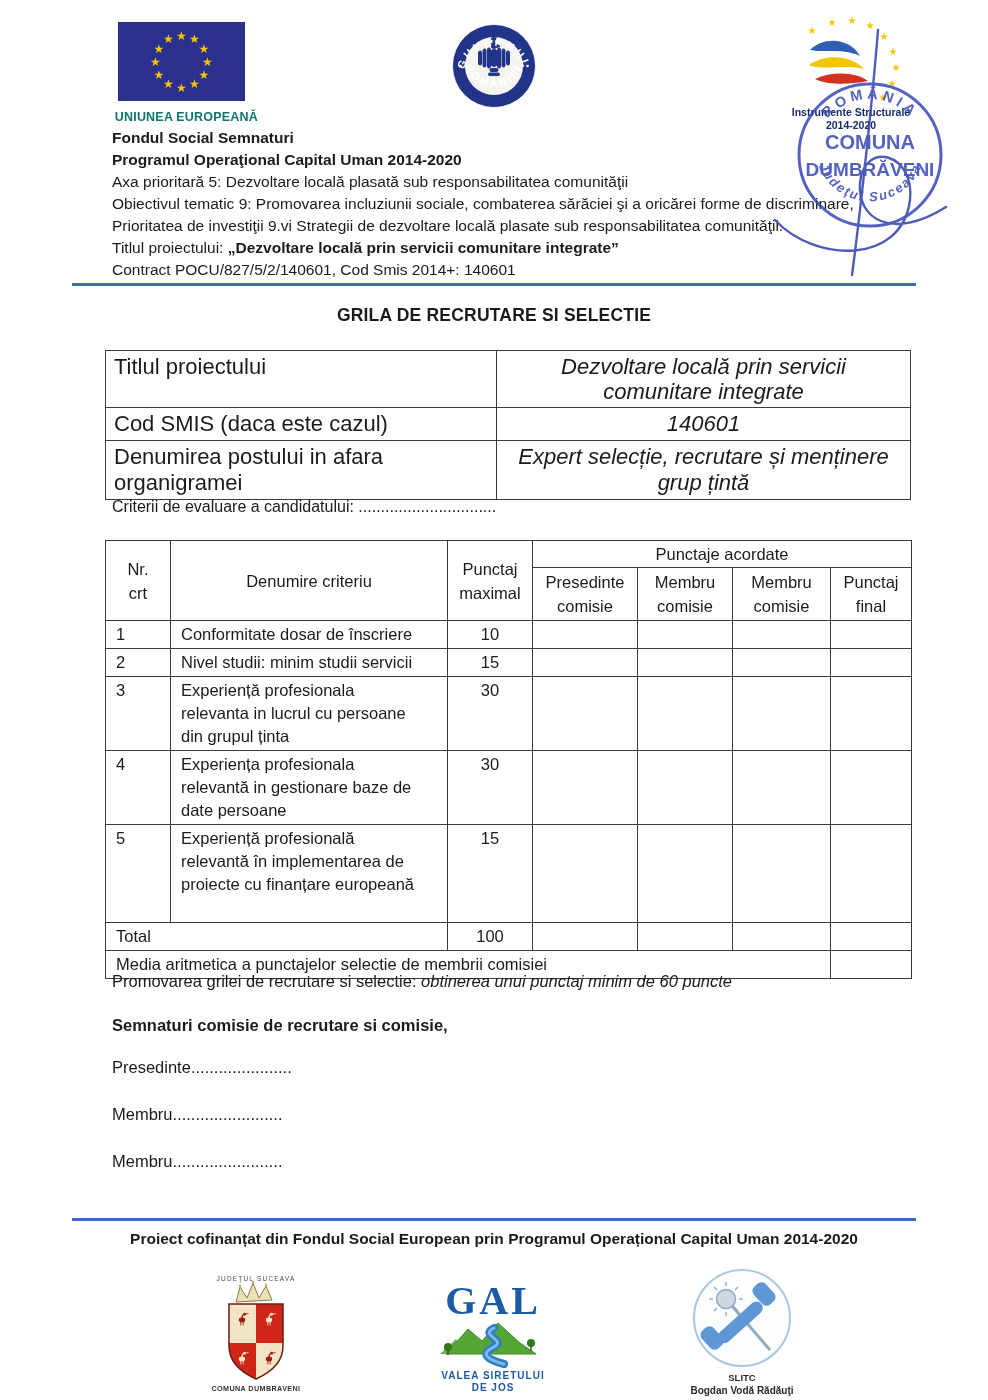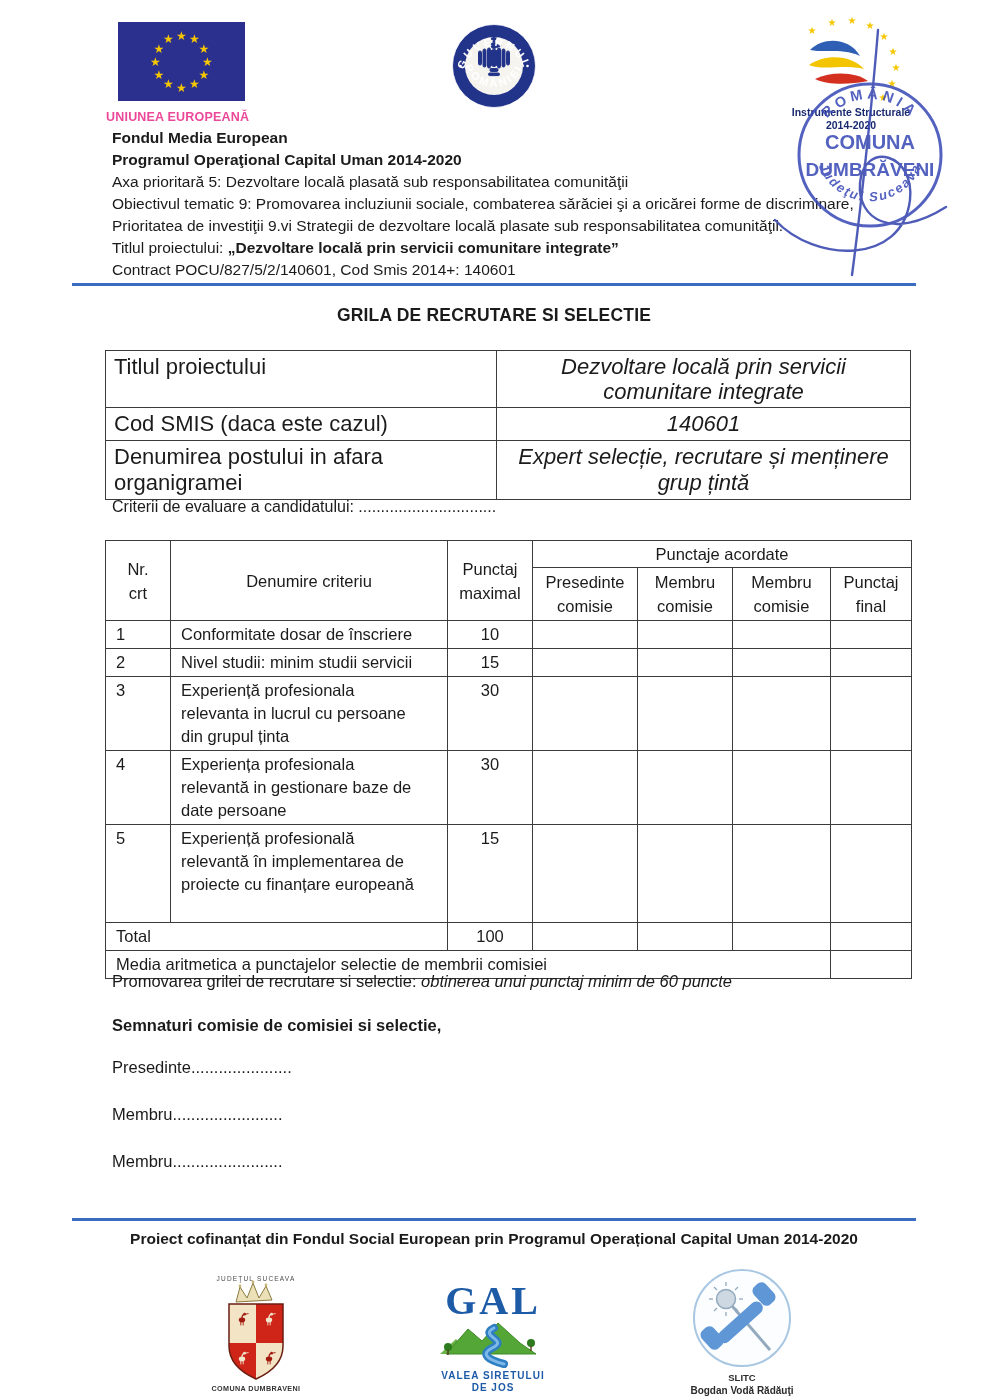--- a/index.html
+++ b/index.html
@@ -1,22 +1,22 @@
 <!DOCTYPE html>
 <html><head>
 <meta charset="utf-8">
 <style>
   html,body{margin:0;padding:0;background:#ffffff;}
   .page{position:relative;width:988px;height:1400px;background:#fff;overflow:hidden;
         font-family:"Liberation Sans",sans-serif;color:#1b1b1b;}
 
   
   .eu-logo{position:absolute;left:118px;top:22px;width:127px;}
-  .eu-label{margin:5px 0 0 -12px;width:152px;text-align:left;font-size:12.5px;font-weight:bold;
-            color:#ec4899;white-space:nowrap;letter-spacing:.2px;}
+  .eu-label{margin:5px 0 0 -12px;width:152px;text-align:right;font-size:12.5px;font-weight:bold;
+            color:#0f766e;white-space:nowrap;letter-spacing:.2px;}
   .gov-logo{position:absolute;left:452px;top:24px;}
   .is-logo{position:absolute;left:780px;top:14px;}
   .stamp{position:absolute;left:760px;top:25px;z-index:6;}
 
   
   .header-text{position:absolute;left:112px;top:127px;width:820px;font-size:15.5px;line-height:22px;}
   .header-text p{margin:0;white-space:nowrap;}
   .b{font-weight:bold;}
   .bi{font-weight:bold;}
 
@@ -170,21 +170,21 @@
         </text>
         <g fill="none" stroke="#3040ac" stroke-width="2.4" stroke-linecap="round">
           <path d="M118,5 C112,80 100,190 92,250"></path>
           <path d="M15,195 C55,238 142,240 150,175 C155,128 104,115 100,158 C97,194 132,216 186,182"></path>
         </g>
       </g>
     </svg>
   </div>
 
   <div class="header-text">
-    <p class="b">Fondul Media European</p>
+    <p class="b">Fondul Social Semnaturi</p>
     <p class="b">Programul Operaţional Capital Uman 2014-2020</p>
     <p>Axa prioritară 5: Dezvoltare locală plasată sub responsabilitatea comunităţii</p>
     <p>Obiectivul tematic 9: Promovarea incluziunii sociale, combaterea sărăciei şi a oricărei forme de discriminare,</p>
     <p>Prioritatea de investiţii 9.vi Strategii de dezvoltare locală plasate sub responsabilitatea comunităţii.</p>
     <p><span>Titlul proiectului: </span><span class="bi">„Dezvoltare locală prin servicii comunitare integrate”</span></p>
     <p>Contract POCU/827/5/2/140601, Cod Smis 2014+: 140601</p>
   </div>
 
   <div class="rule rule-top"></div>
 
@@ -309,21 +309,21 @@
       <td class="nr" colspan="6">Media aritmetica a punctajelor selectie de membrii comisiei</td>
       <td></td>
     </tr>
   </tbody>
     </table>
 
   <div class="promotion">
     <span>Promovarea grilei de recrutare si selectie: </span><span class="it">obtinerea unui punctaj minim de 60 puncte</span>
   </div>
 
-  <div class="sign-heading">Semnaturi comisie de comisiei si selectie,</div>
+  <div class="sign-heading">Semnaturi comisie de recrutare si comisie,</div>
   <div class="sign-line sign-1">Presedinte......................</div>
   <div class="sign-line sign-2">Membru........................</div>
   <div class="sign-line sign-3">Membru........................</div>
 
   <div class="rule rule-bottom"></div>
 
   <div class="footer-note">Proiect cofinanțat din Fondul Social European prin Programul Operațional Capital Uman 2014-2020</div>
 
   <div class="coat-logo">
     <svg width="120" height="122" viewBox="0 0 120 122">

